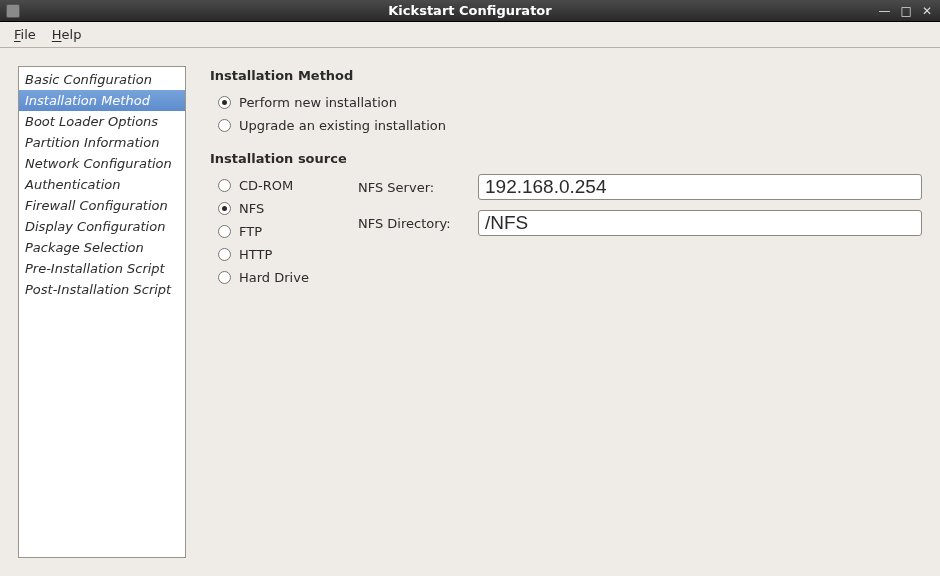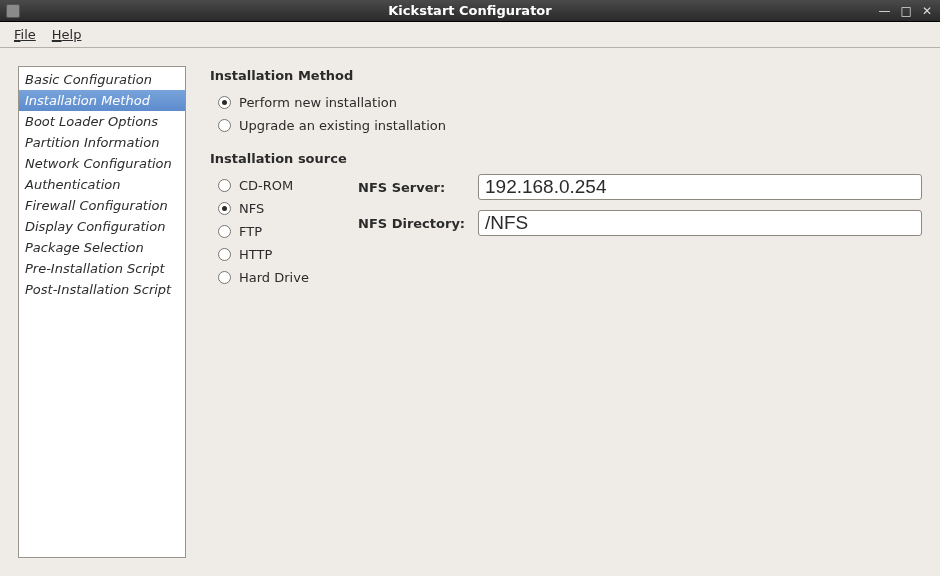--- a/index.html
+++ b/index.html
@@ -7,21 +7,21 @@
     body { background:#efece7; }
 
     
     .titlebar { position:relative; height:22px; background:linear-gradient(#4a4a4a,#2a2a2a); color:#fff; display:flex; align-items:center; border-bottom:1px solid #000;gap:24px; }
     .titlebar .app-icon { width:14px; height:14px; margin-left:6px; background:#8a8a8a; border:1px solid #555; border-radius:2px; }
     .titlebar .title { position:absolute; left:0; right:0; text-align:center; font-weight:bold; font-size:13px; pointer-events:none; }
     .titlebar .controls { margin-left:auto; display:flex; align-items:center; gap:10px; padding-right:8px; font-size:12px; }
     .titlebar .ctl { cursor:pointer; color:#ddd; }
 
     
-    .menubar { height:26px; background:#efece7; border-bottom:1px solid #b5b1a9; display:flex; align-items:center; padding:0 8px; gap:4px;text-decoration:underline; }
+    .menubar { height:26px; background:#efece7; border-bottom:1px solid #b5b1a9; display:flex; align-items:center; padding:0 8px; gap:4px; }
     .menubar .menu-item { padding:2px 6px; }
     .menubar .underline { text-decoration: underline; text-underline-offset:2px; }
 
     
     .content { position:absolute; top:48px; bottom:0; left:0; right:0; padding:18px; display:flex; gap:24px; background:#efece7; }
 
     .sidebar { width:168px; background:#ffffff; border:1px solid #9a958c; padding:2px 0; }
     .side-item { padding:3px 6px; font-size:13px; color:#2b2b2b;font-style:italic; }
     .side-item.selected { background:#6694d4; background:linear-gradient(#78a3db,#5d8ccd); color:#fff; }
 
@@ -29,21 +29,21 @@
     .section-title { font-weight:bold; font-size:13px; margin-bottom:8px; }
 
     .radio-row { display:flex; align-items:center; gap:8px; padding:4px 0 4px 8px; }
     .radio { position:relative; width:13px; height:13px; border-radius:50%; border:1px solid #7a766e; background:#fff; flex:none; }
     .radio.checked::after { content:""; position:absolute; inset:3px; border-radius:50%; background:#2b2b2b; }
 
     .source-grid { display:flex; gap:30px; padding-left:8px; }
     .source-radios { width:110px; }
     .source-fields { flex:1; }
     .field-row { display:flex; align-items:center; gap:10px; margin-bottom:10px; }
-    .field-label { width:110px;font-weight:bold; }
+    .field-label { width:110px; }
     .text-input { flex:1; height:26px; background:#fff; border:1px solid #8d8980; border-radius:3px; padding:0 6px; font-size:19px; color:#2b2b2b; box-shadow: inset 0 1px 0 rgba(255,255,255,.4); }
 
     .spacer { height:14px; }
   </style>
 </head>
 <body>
 
 <div class="titlebar">
   <div class="app-icon"></div>
   <div class="title">Kickstart Configurator</div>

